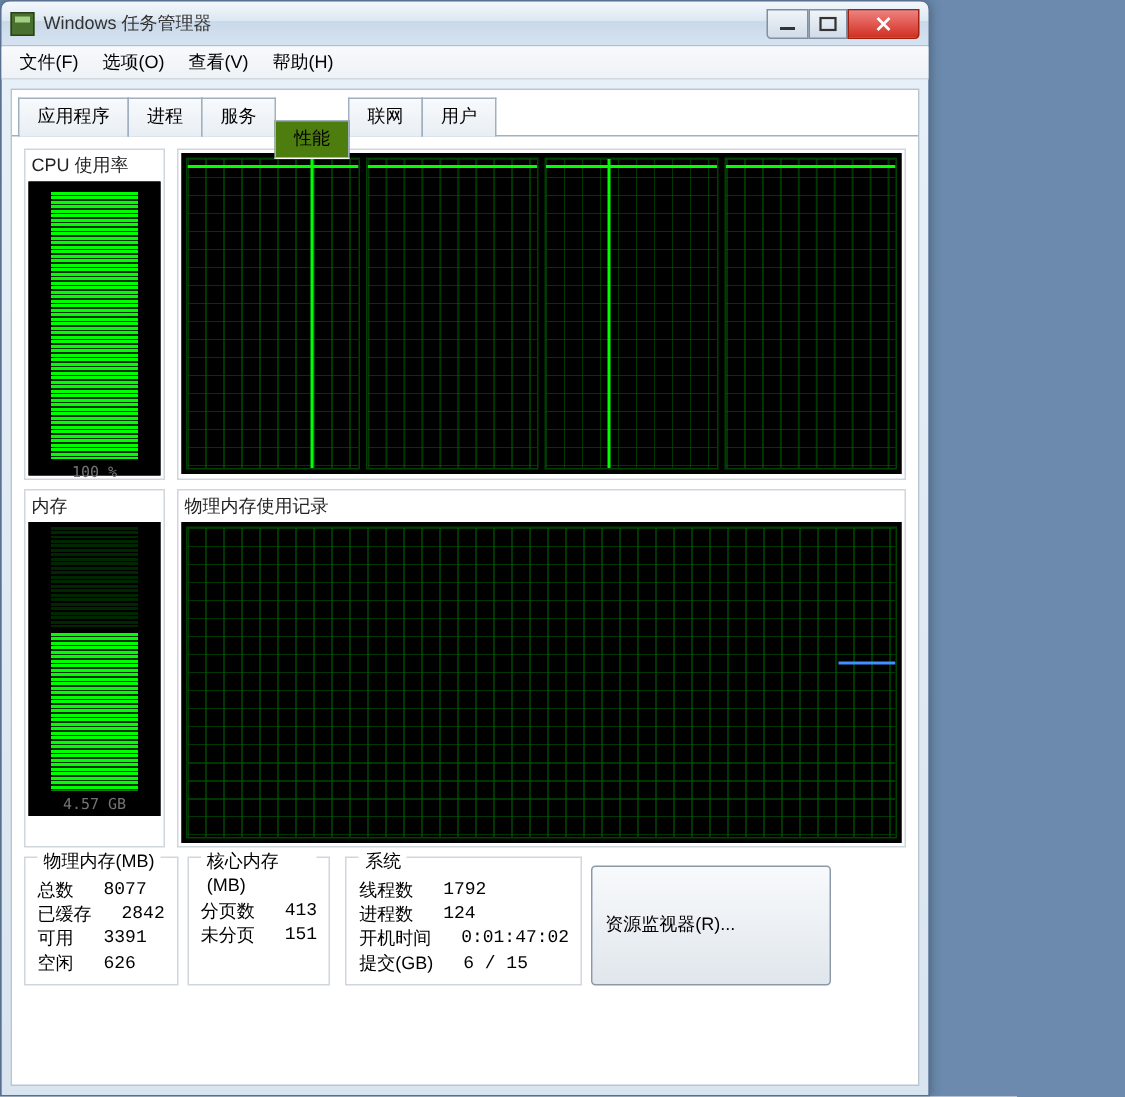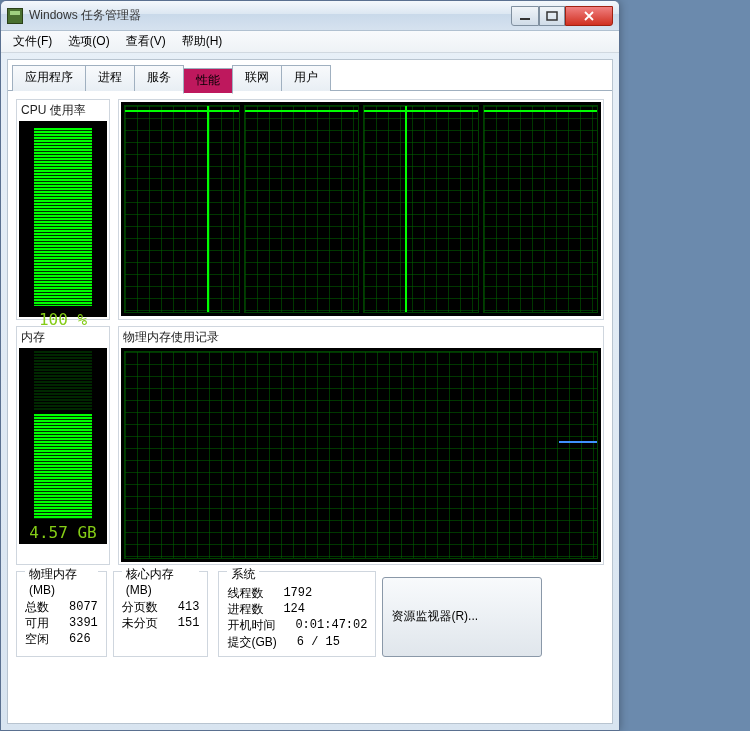--- a/index.html
+++ b/index.html
@@ -18,32 +18,32 @@
 .winbtn.close { width: 48px; border-radius: 0 0 3px 0; background: linear-gradient(to bottom, #f08080, #d03020); color: #fff; border-color: #a02010; }
 .winbtn svg { width: 12px; height: 10px; }
 
 .menubar { height: 22px; background: linear-gradient(to bottom, #f8fafc, #eef2f6); display: flex; align-items: center; padding: 0 4px; border-bottom: 1px solid #d0d8e0; }
 .menuitem { padding: 2px 8px; cursor: pointer; }
 
 .content { flex: 1; background: #fff; margin: 6px; border: 1px solid #b8c4d0; display: flex; flex-direction: column; }
 
 .tabs { display: flex; padding: 4px 4px 0 4px; background: #fff; }
 .tab { padding: 3px 12px; border: 1px solid #a0b0c0; border-bottom: none; background: linear-gradient(to bottom, #f8fafc, #e8eef4); margin-right: -1px; cursor: pointer; position: relative; top: 1px; }
-.tab.active { background: #be185d; border-bottom: 1px solid #fff; z-index: 2; top: 4px; padding-bottom: 4px; }
+.tab.active { background: #4d7c0f; border-bottom: 1px solid #fff; z-index: 2; top: 16px; padding-bottom: 4px; }
 .tabpanel { flex: 1; border-top: 1px solid #a0b0c0; padding: 8px; display: flex; flex-direction: column; gap: 6px; overflow: hidden; }
 
 .row { display: flex; gap: 8px; }
 .gbox { border: 1px solid #cfd6de; padding: 2px; }
 .gbox .glabel { font-size: 12px; color: #222; padding: 0 2px 2px 2px; }
 
 .meter { width: 94px; }
 .meter .bar-outer { background: #000; height: 196px; border: 1px solid #000; position: relative; display:flex; flex-direction:column; }
 .meter .bar-fill { flex: 0 0 auto; background: repeating-linear-gradient(to bottom, #00ff00 0, #00ff00 2px, #003000 2px, #003000 3px); margin: 2px 14px; }
 .meter .bar-empty { flex: 1; margin: 2px 14px; background: repeating-linear-gradient(to bottom, #002800 0, #002800 2px, #000 2px, #000 3px); }
-.meter .bar-text { color: #84cc16; text-align: center; font-family: monospace; font-size: 16px; padding: 2px 0 1px; }
+.meter .bar-text { color: #737373; text-align: center; font-family: monospace; font-size: 10px; padding: 2px 0 1px; }
 
 .graphs { flex: 1; }
 .graphs .grow { display: flex; gap: 4px; background: #000; border: 1px solid #000; height: 214px; padding: 2px; }
 .graphs.mem .grow { height: 214px; }
 .graph { flex: 1; background: #000; position: relative; overflow: hidden; border: 1px solid #004000; }
 .grid { position: absolute; inset: 0; background-image:
   repeating-linear-gradient(to right, rgba(0,100,0,0.55) 0, rgba(0,100,0,0.55) 1px, transparent 1px, transparent 12px),
   repeating-linear-gradient(to bottom, rgba(0,100,0,0.55) 0, rgba(0,100,0,0.55) 1px, transparent 1px, transparent 12px);
 }
 .line { position: absolute; inset: 0; }
@@ -174,20 +174,24 @@
       <div class="stats">
         <div class="col">
           <div class="fieldset">
             <span class="legend">物理内存(MB)</span>
             <div class="body">
               <div class="kv">
                   <span class="k">总数</span>
                   <span class="v">8077</span>
                 </div>
               <div class="kv">
+                  <span class="k">已缓存</span>
+                  <span class="v">2842</span>
+                </div>
+              <div class="kv">
                   <span class="k">可用</span>
                   <span class="v">3391</span>
                 </div>
               <div class="kv">
                   <span class="k">空闲</span>
                   <span class="v">626</span>
                 </div>
             </div>
           </div>
           <div class="fieldset">

